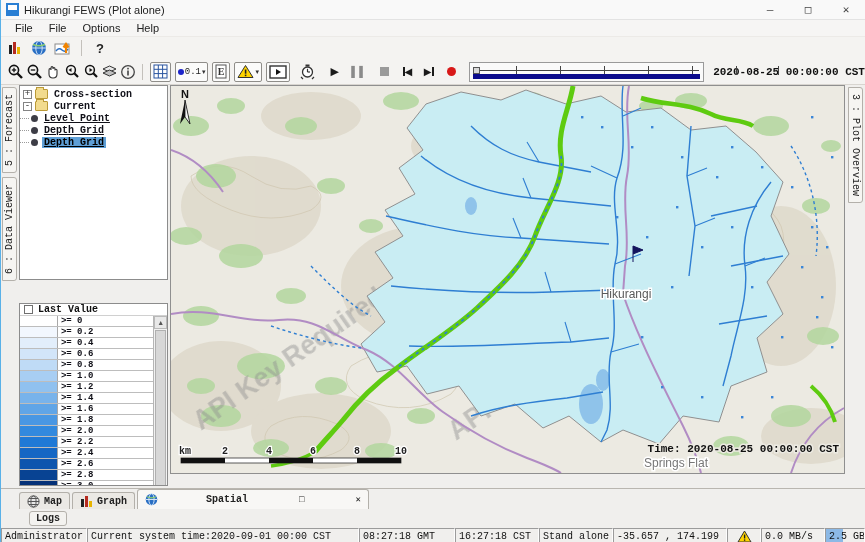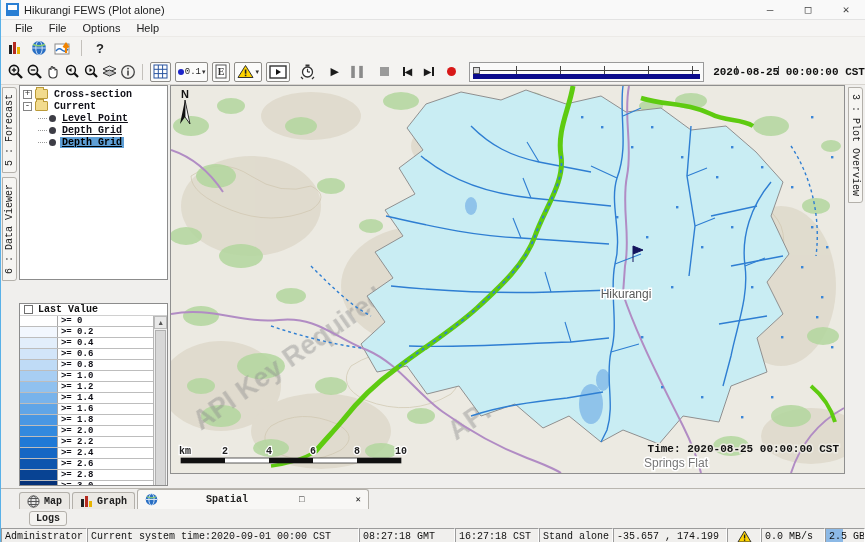--- a/index.html
+++ b/index.html
@@ -50,21 +50,21 @@
   .strip.right { width:20px; }
   .vtab { writing-mode:vertical-rl; transform:rotate(180deg); border:1px solid #b3b0aa; border-radius:3px 0 0 3px; background:#f6f5f2; font-size:10px; font-family:"Liberation Mono",monospace; padding:6px 1px; color:#222; white-space:nowrap; }
   .vtab.rt { transform:none; border-radius:0 3px 3px 0; }
 
   .left-panel { width:152px; display:flex; flex-direction:column; background:#f0efed; padding:0 2px 2px 0; }
   .tree-box { height:205px; border:1px solid #8c8c8c; background:#fff; overflow:hidden; padding-top:2px; }
   .tree-row { display:flex; align-items:center; height:12px; font-family:"Liberation Mono",monospace; font-size:10px; font-weight:bold; white-space:nowrap; }
   .tree-row .expander { width:9px; height:9px; border:1px solid #848484; background:#fff; font-size:9px; line-height:7px; text-align:center; margin:0 3px 0 3px; color:#333; font-weight:normal; }
   .tree-row .folder { width:13px; height:10px; background:#f2db8e; border:1px solid #bb9a38; border-radius:1px; position:relative; margin-right:4px; }
   .tree-row .folder::before { content:""; position:absolute; top:-3px; left:0; width:6px; height:2px; background:#f2db8e; border:1px solid #bb9a38; border-bottom:none; }
-  .tree-row.leaf { padding-left:18px; }
+  .tree-row.leaf { }
   .tree-row .dash { width:9px; border-top:1px dotted #9a9a9a; margin-right:2px; }
   .tree-row .dot { width:7px; height:7px; border-radius:50%; background:#3d3d46; margin-right:4px; }
   .tree-row .lbl { padding:0 2px; color:#101018; }
   .tree-row .lbl.und { text-decoration:underline; }
   .tree-row .lbl.sel { background:#5e9fd6; color:#000;text-align:center; }
 
   .legend-box { margin-top:23px; border:1px solid #8c8c8c; background:#fff; height:193px; overflow:hidden; display:flex; flex-direction:column; }
   .legend-head { height:16px; display:flex; align-items:center; padding-left:4px; border-bottom:1px solid #d0d0d0; }
   .cbx { width:9px; height:9px; border:1px solid #707070; background:#fff; margin-right:5px; }
   .legend-head .lbl { font-family:"Liberation Mono",monospace; font-size:10px; font-weight:bold; }

